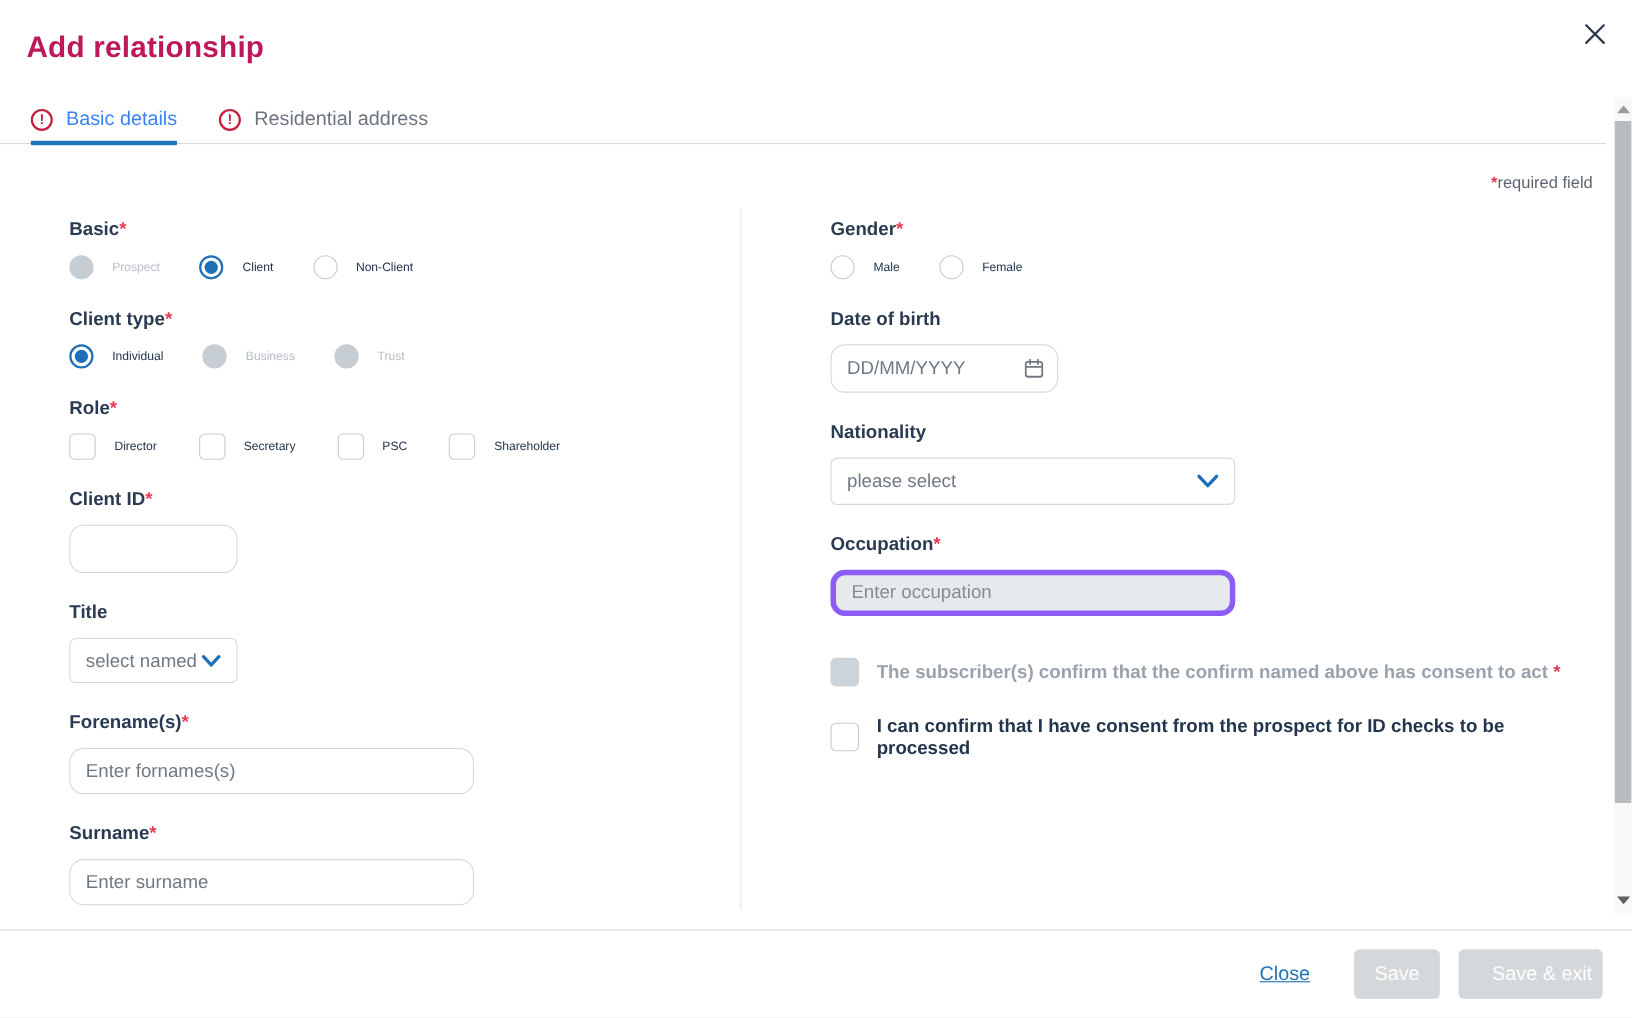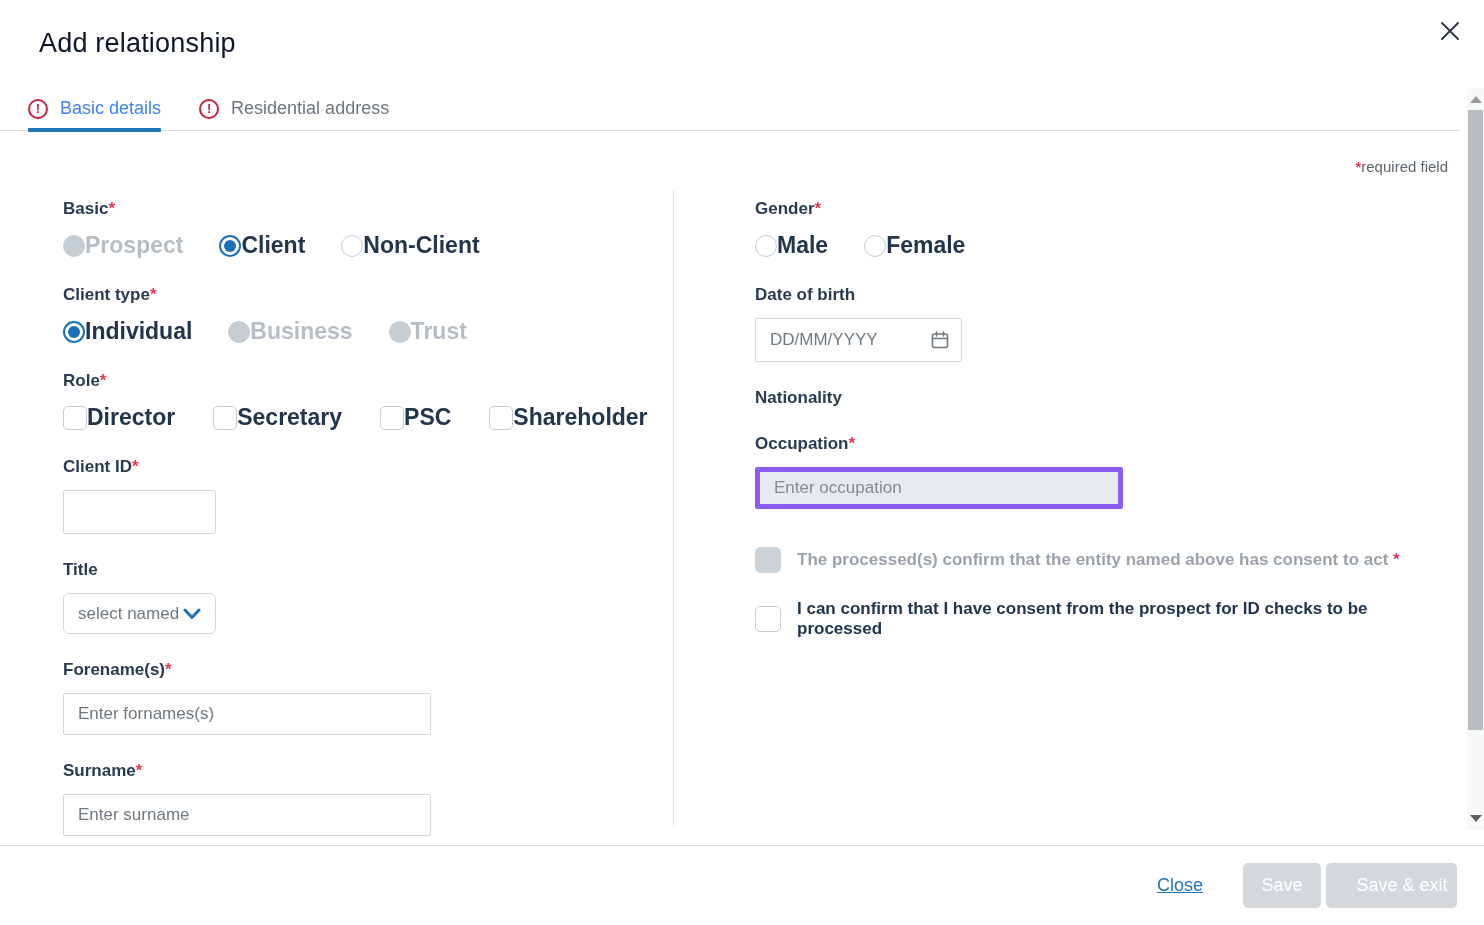--- a/index.html
+++ b/index.html
@@ -4,22 +4,22 @@
 <style>
   * { box-sizing: border-box; margin: 0; padding: 0; }
   html,body { background:#e9e9e9; }
   body { font-family: "Liberation Sans", sans-serif; }
   .modal {
     position: relative; width: 1484px; height: 925px;
     background: #ffffff; overflow: hidden; color: #22354c;
   }
   
   .page-title {
-    position: absolute; left: 39px; top: 28px;
-    font-size: 27px; font-weight: 400; color: #0f172a; letter-spacing: .2px;
+    position: absolute; left: 24px; top: 28px;
+    font-size: 27px; font-weight: 700; color: #be185d; letter-spacing: .2px;
   }
   .close-btn {
     position: absolute; right: 20px; top: 17px; width: 28px; height: 28px;
     display: flex; align-items: center; justify-content: center; cursor: pointer;
   }
   
   .tabs {
     position: absolute; left: 0; top: 91px; width: 1460px; height: 40px;
     border-bottom: 1px solid #dadde0;
     display: flex; gap: 38px; padding-left: 28px;
@@ -50,40 +50,40 @@
     background: #e3e5e8;
   }
   .col-left  { position: absolute; left: 63px;  top: 199px; width: 592px; }
   .col-right { position: absolute; left: 755px; top: 199px; width: 702px; }
   .group { margin-bottom: 26px; }
   .field-label {
     font-size: 17px; font-weight: 700; color: #2a3a50; margin-bottom: 13px;
   }
   .opt-row { display: flex; align-items: center; gap: 36px; }
   .opt { display: flex; align-items: center; cursor: pointer; }
-  .opt-label { font-size: 23px; font-weight: 700; color: #22354c; }
+  .opt-label { margin-left: 17px; font-size: 11px; font-weight: 400; color: #22354c; }
   .opt-label.dim { color: #b6bdc5; }
   
   .radio { width: 22px; height: 22px; border-radius: 50%; flex: 0 0 auto; position: relative; }
   .radio.unselected { border: 1px solid #c7ccd2; background: #fff; }
   .radio.selected   { border: 2px solid #1d70b8; background: #fff; }
   .radio.selected::after {
     content: ""; position: absolute; left: 3px; top: 3px; right: 3px; bottom: 3px;
     border-radius: 50%; background: #1d70b8;
   }
   .radio.disabled { background: #c6cdd3; border: 1px solid #c6cdd3; }
   
   .checkbox {
     width: 24px; height: 24px; border-radius: 5px; flex: 0 0 auto;
     border: 1px solid #c7ccd2; background: #fff;
   }
   .checkbox.disabled { background: #ccd3d9; border: 1px solid #ccd3d9; }
   
   .text-input {
-    border: 1px solid #d5d9dc; border-radius: 2px; height: 44px;
+    border: 1px solid #d5d9dc; border-radius: 13px; height: 44px;
     font-size: 17px; color: #22354c; padding: 0 14px; width: 368px;
     font-family: "Liberation Sans", sans-serif; outline: none; background:#fff;
   }
   .text-input::placeholder { color: #707983; opacity: 1; }
   .text-input.small { width: 153px; }
   .text-input.disabled {
     background: #e7eaec; border: 5px solid #8b5cf6;
   }
   .text-input.disabled::placeholder { color: #838b95; }
   .select-box {
@@ -136,21 +136,21 @@
   }
   .close-link {
     color: #2173b9; font-size: 18px; text-decoration: underline;
     margin-right: 40px; cursor: pointer;
   }
   .btn {
     border: none; border-radius: 5px; background: #d4d8da; color: #ffffff;
     font-size: 18px; height: 45px; font-family: "Liberation Sans", sans-serif;
     cursor: default;
   }
-  .btn.save { width: 78px; margin-right: 5px; }
+  .btn.save { width: 78px; margin-right: 17px; }
   .btn.save-exit { width: 131px; padding-left: 21px; }
 </style>
 </head>
 <body>
 
 <div class="modal">
 
   <div class="page-title">Add relationship</div>
   <div class="close-btn">
     <svg width="24" height="24" viewBox="0 0 24 24" fill="none" stroke="#2b3a4e" stroke-width="2" stroke-linecap="round">
@@ -289,30 +289,38 @@
             <line x1="6.5" y1="2" x2="6.5" y2="6"></line>
             <line x1="13.5" y1="2" x2="13.5" y2="6"></line>
             <line x1="3" y1="8.5" x2="17" y2="8.5"></line>
           </svg>
         </span>
       </div>
     </div>
 
     <div class="group">
       <div class="field-label">Nationality</div>
+      <div class="select-box wide" style="height:43px;">
+        <span class="select-value">please select</span>
+        <span style="display:flex;">
+          <svg width="20" height="13" viewBox="0 0 20 13" fill="none" stroke="#1d70b8" stroke-width="3" stroke-linecap="round" stroke-linejoin="round">
+              <polyline points="2,2 10,10.5 18,2"></polyline>
+            </svg>
+        </span>
+      </div>
     </div>
 
     <div class="group">
       <div class="field-label"><span>Occupation</span><span class="ast">*</span></div>
       <input class="text-input disabled" style="height: 42px;" type="text" disabled="" placeholder="Enter occupation">
     </div>
 
     <div class="consent-row first">
       <span class="checkbox disabled"></span>
-      <span class="consent-label dim"><span>The processed(s) confirm that the entity named above has consent to act</span>&nbsp;<span class="ast">*</span></span>
+      <span class="consent-label dim"><span>The subscriber(s) confirm that the confirm named above has consent to act</span>&nbsp;<span class="ast">*</span></span>
     </div>
 
     <div class="consent-row">
       <span class="checkbox"></span>
       <span class="consent-label">I can confirm that I have consent from the prospect for ID checks to be processed</span>
     </div>
 
   </div>
 
   <div class="scrollbar">

